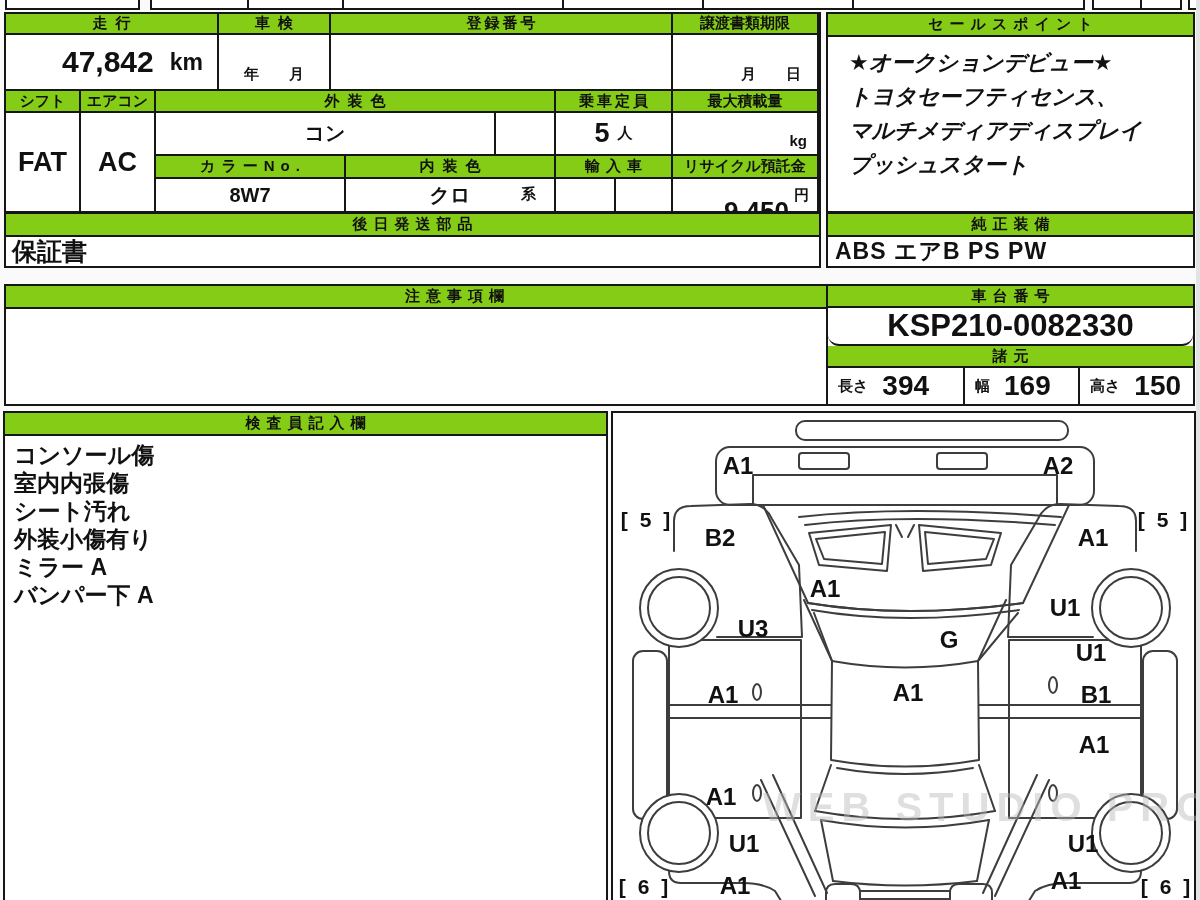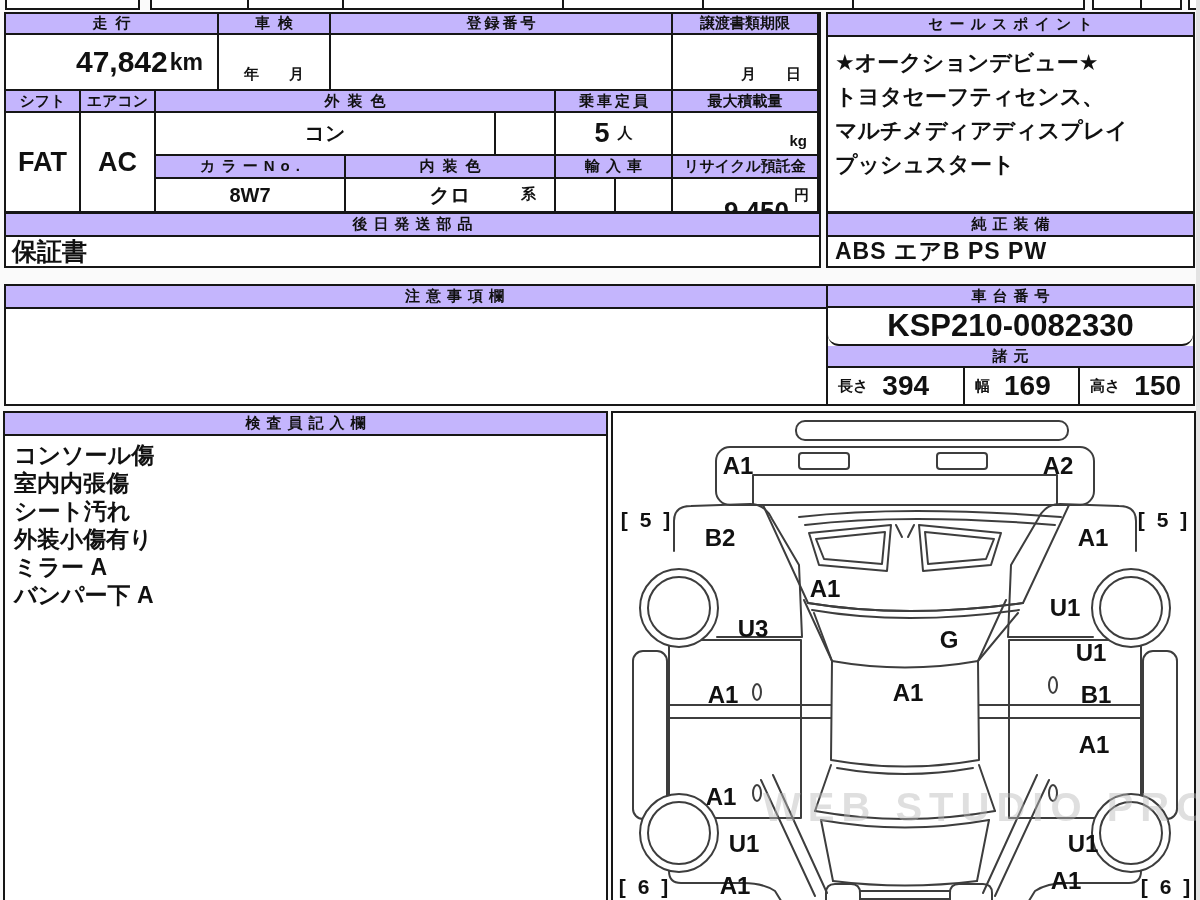--- a/index.html
+++ b/index.html
@@ -1,21 +1,21 @@
 <!DOCTYPE html>
 <html><head>
 <meta charset="utf-8">
 <style>
   html,body{margin:0;padding:0;}
   body{font-family:"Liberation Sans","DejaVu Sans",sans-serif;background:#e9e9e9;}
   .page{position:relative;width:1200px;height:900px;background:#fafafa;overflow:hidden;color:#111;}
   .box{position:absolute;background:#fff;border:2px solid #161616;box-sizing:border-box;}
   .frag{position:absolute;background:#fff;border:2px solid #161616;border-top:none;box-sizing:border-box;height:10px;top:0;}
   .frag .vd{position:absolute;top:0;bottom:0;width:2px;background:#161616;}
-  .hdr{background:#c4b5fd;font-weight:bold;display:flex;align-items:center;justify-content:center;font-size:15px;color:#111;}
+  .hdr{background:#84cc16;font-weight:bold;display:flex;align-items:center;justify-content:center;font-size:15px;color:#111;}
   .ls8{letter-spacing:8px;text-indent:8px;}
   .ls3{letter-spacing:3px;text-indent:3px;}
   .ls6{letter-spacing:6px;text-indent:6px;}
   .grid{display:grid;}
   .maintable{grid-template-columns:75px 75px 63px 112px 15px 150px 60px 60px 57px 146px;grid-template-rows:21px 56px 22px 43px 23px 32px;}
   .cell{border-right:2px solid #161616;border-bottom:2px solid #161616;box-sizing:border-box;position:relative;overflow:hidden;display:flex;align-items:center;justify-content:center;}
   .nbb{border-bottom:none!important;}
   .big{font-weight:bold;font-size:27px;}
   .mid{font-weight:bold;font-size:20px;}
   .unit{font-weight:bold;font-size:15px;}
@@ -47,21 +47,21 @@
     <div class="vd" style="left:46px;"></div>
   </div>
   <div class="frag" style="left:1188px;width:10px;border-right:none;"></div>
 
   <div class="box grid maintable" style="left:4px;top:12px;width:817px;height:201px;">
     <div class="cell hdr ls8" style="grid-area:1/1/2/4;">走行</div>
     <div class="cell hdr ls8" style="grid-area:1/4/2/5;">車検</div>
     <div class="cell hdr ls3" style="grid-area:1/5/2/10;">登録番号</div>
     <div class="cell hdr" style="grid-area:1/10/2/11;">譲渡書類期限</div>
 
-    <div class="cell" style="grid-area:2/1/3/4;justify-content:flex-end;padding-right:14px;gap:2px;">
+    <div class="cell" style="grid-area:2/1/3/4;justify-content:flex-end;padding-right:14px;gap:16px;">
       <span style="font-weight:bold;font-size:30px;">47,842</span>
       <span style="font-weight:bold;font-size:23px;">km</span>
     </div>
     <div class="cell botline unit" style="grid-area:2/4/3/5;">年　　月</div>
     <div class="cell" style="grid-area:2/5/3/10;"></div>
     <div class="cell botline unit" style="grid-area:2/10/3/11;justify-content:flex-end;padding-right:16px;">月　　日</div>
 
     <div class="cell hdr" style="grid-area:3/1/4/2;">シフト</div>
     <div class="cell hdr" style="grid-area:3/2/4/3;">エアコン</div>
     <div class="cell hdr ls8" style="grid-area:3/3/4/8;">外装色</div>
@@ -91,21 +91,21 @@
     <div class="cell nbb" style="grid-area:6/8/7/9;"></div>
     <div class="cell nbb" style="grid-area:6/9/7/10;"></div>
     <div class="cell nbb" style="grid-area:6/10/7/11;justify-content:flex-end;gap:5px;padding-right:8px;">
       <span class="big" style="font-size:26px;margin-top:33px;">9,450</span>
       <span class="unit">円</span>
     </div>
   </div>
 
   <div class="box" style="left:826px;top:12px;width:369px;height:201px;">
     <div class="hdr ls6" style="height:21px;border-bottom:2px solid #161616;">セールスポイント</div>
-    <div style="padding:9px 7px;">
+    <div style="padding:9px 21px;font-style:italic;">
         <div class="salesline">★オークションデビュー★</div>
         <div class="salesline">トヨタセーフティセンス、</div>
         <div class="salesline">マルチメディアディスプレイ</div>
         <div class="salesline">プッシュスタート</div>
       </div>
   </div>
 
   <div class="box" style="left:4px;top:212px;width:817px;height:56px;">
     <div class="hdr ls6" style="height:21px;border-bottom:2px solid #161616;">後日発送部品</div>
     <div style="height:29px;display:flex;align-items:center;padding-left:6px;font-weight:bold;font-size:25px;">保証書</div>

